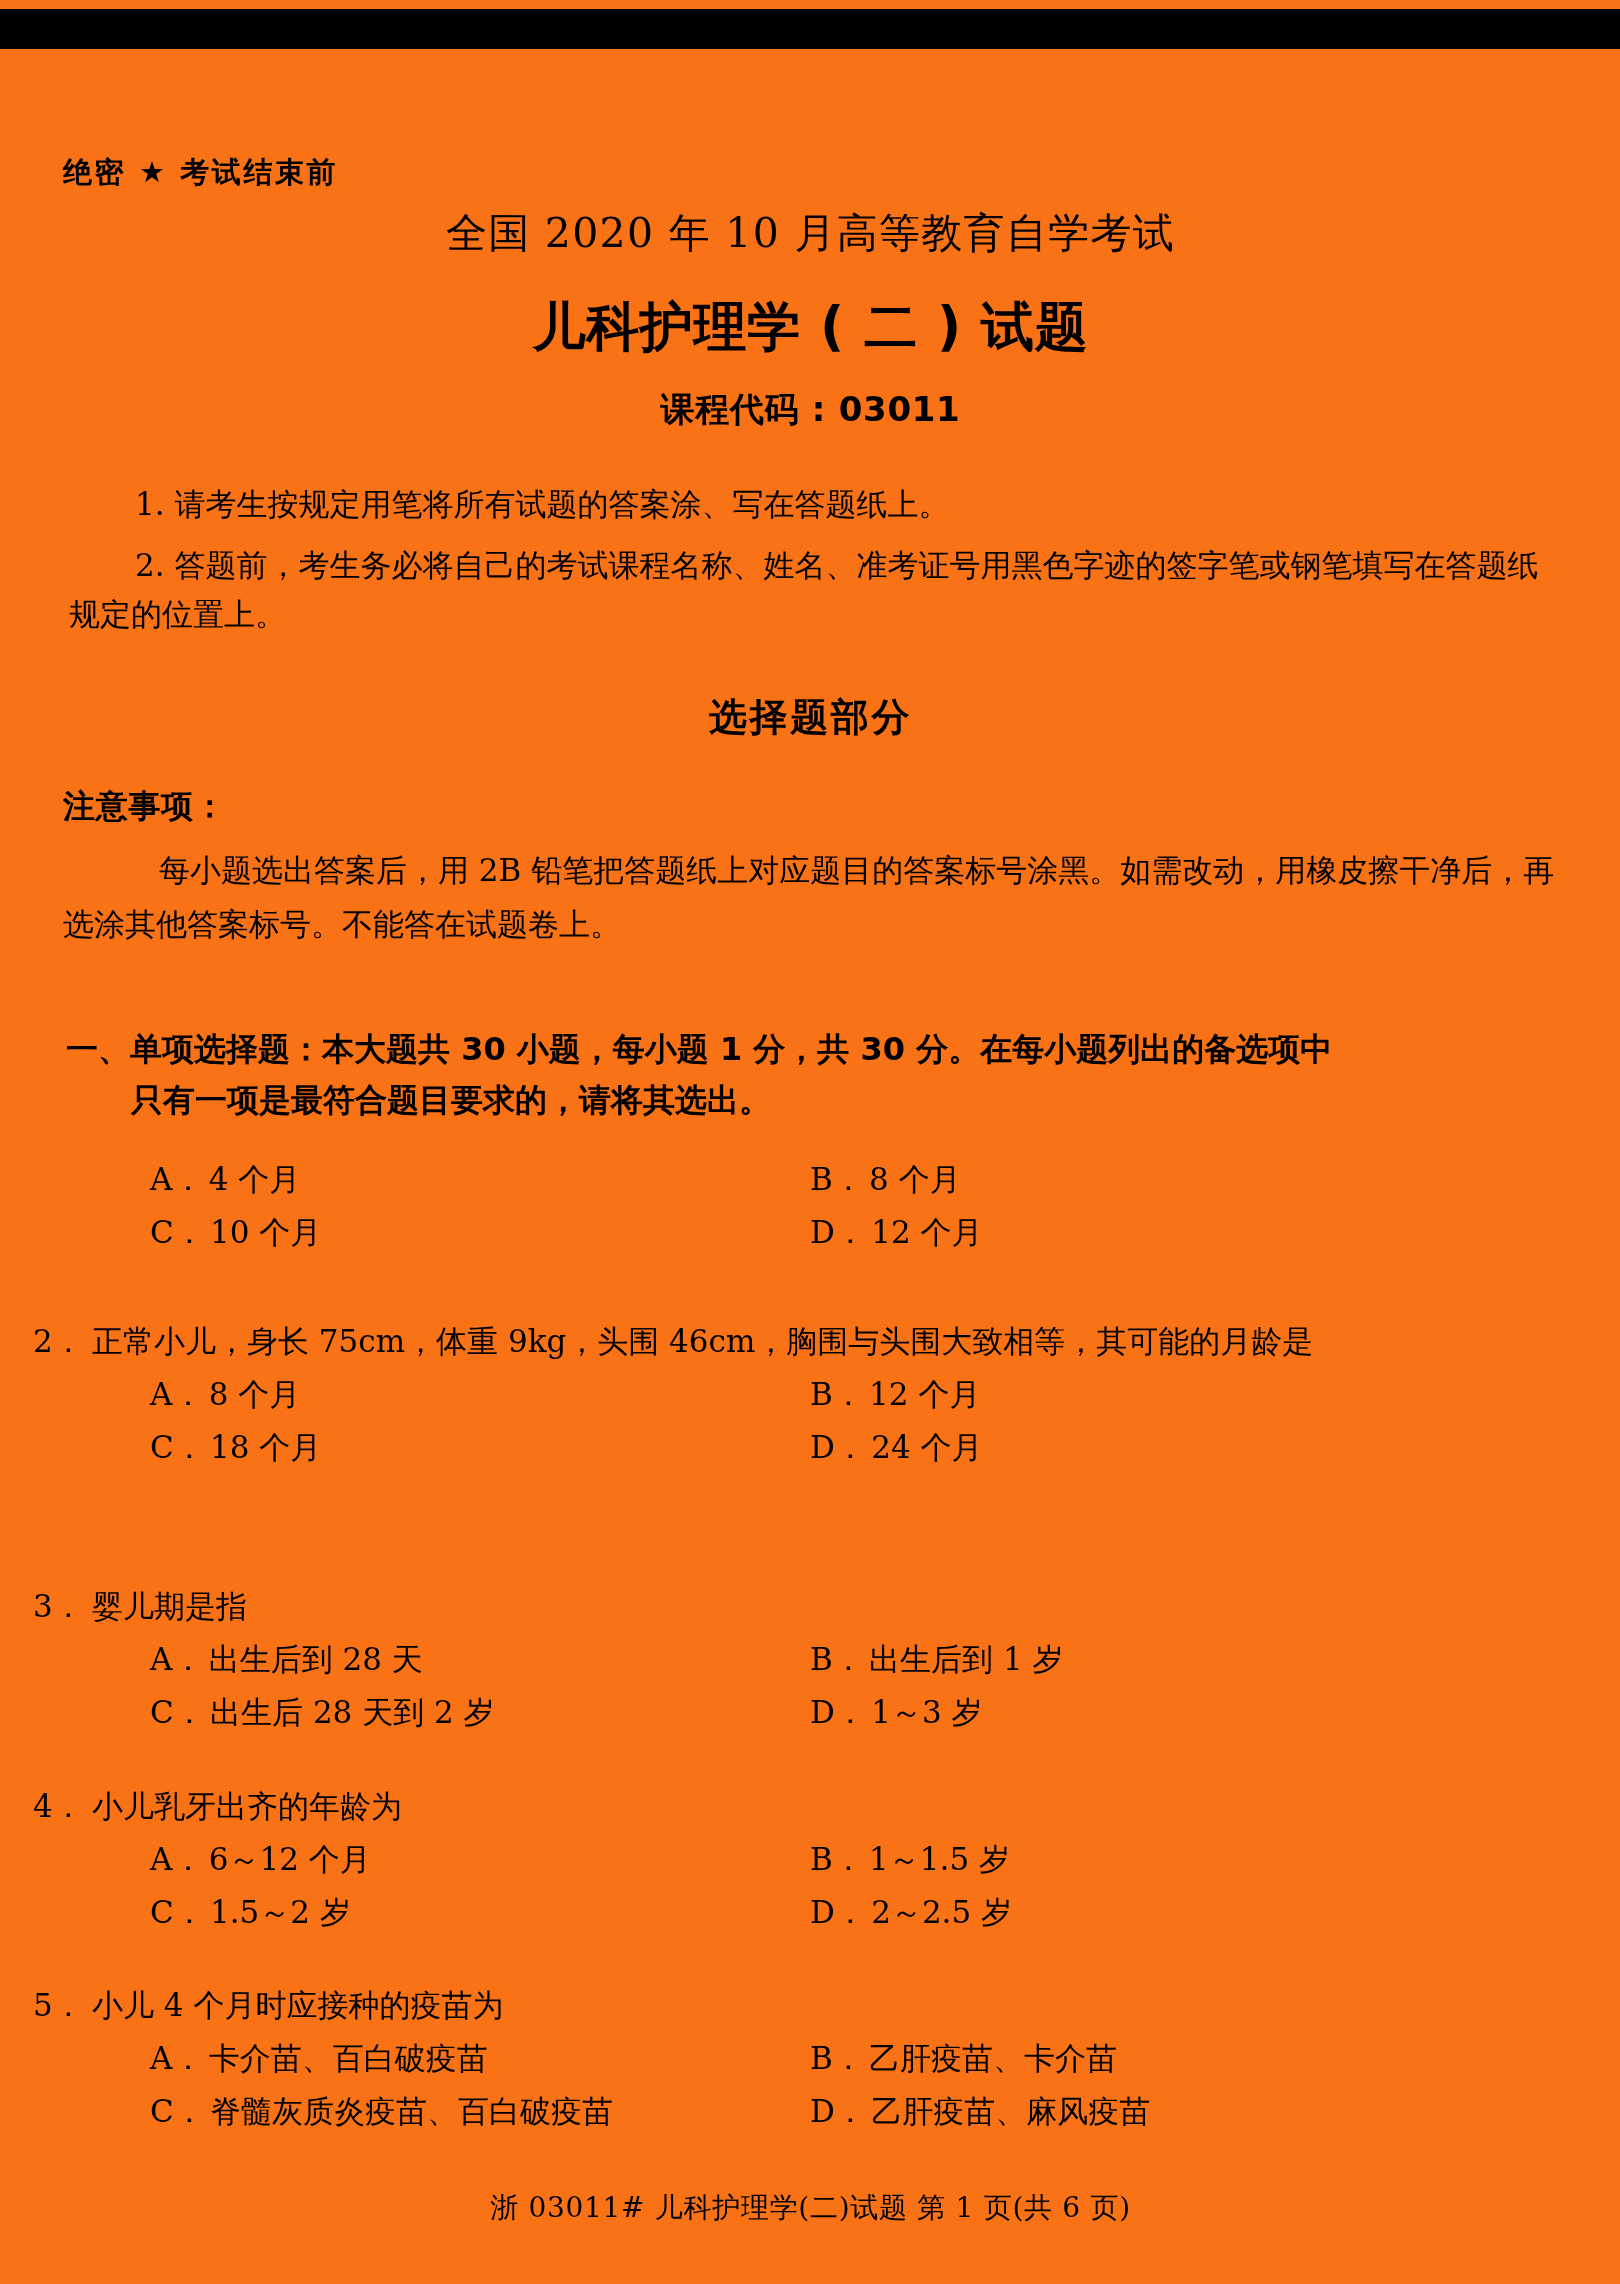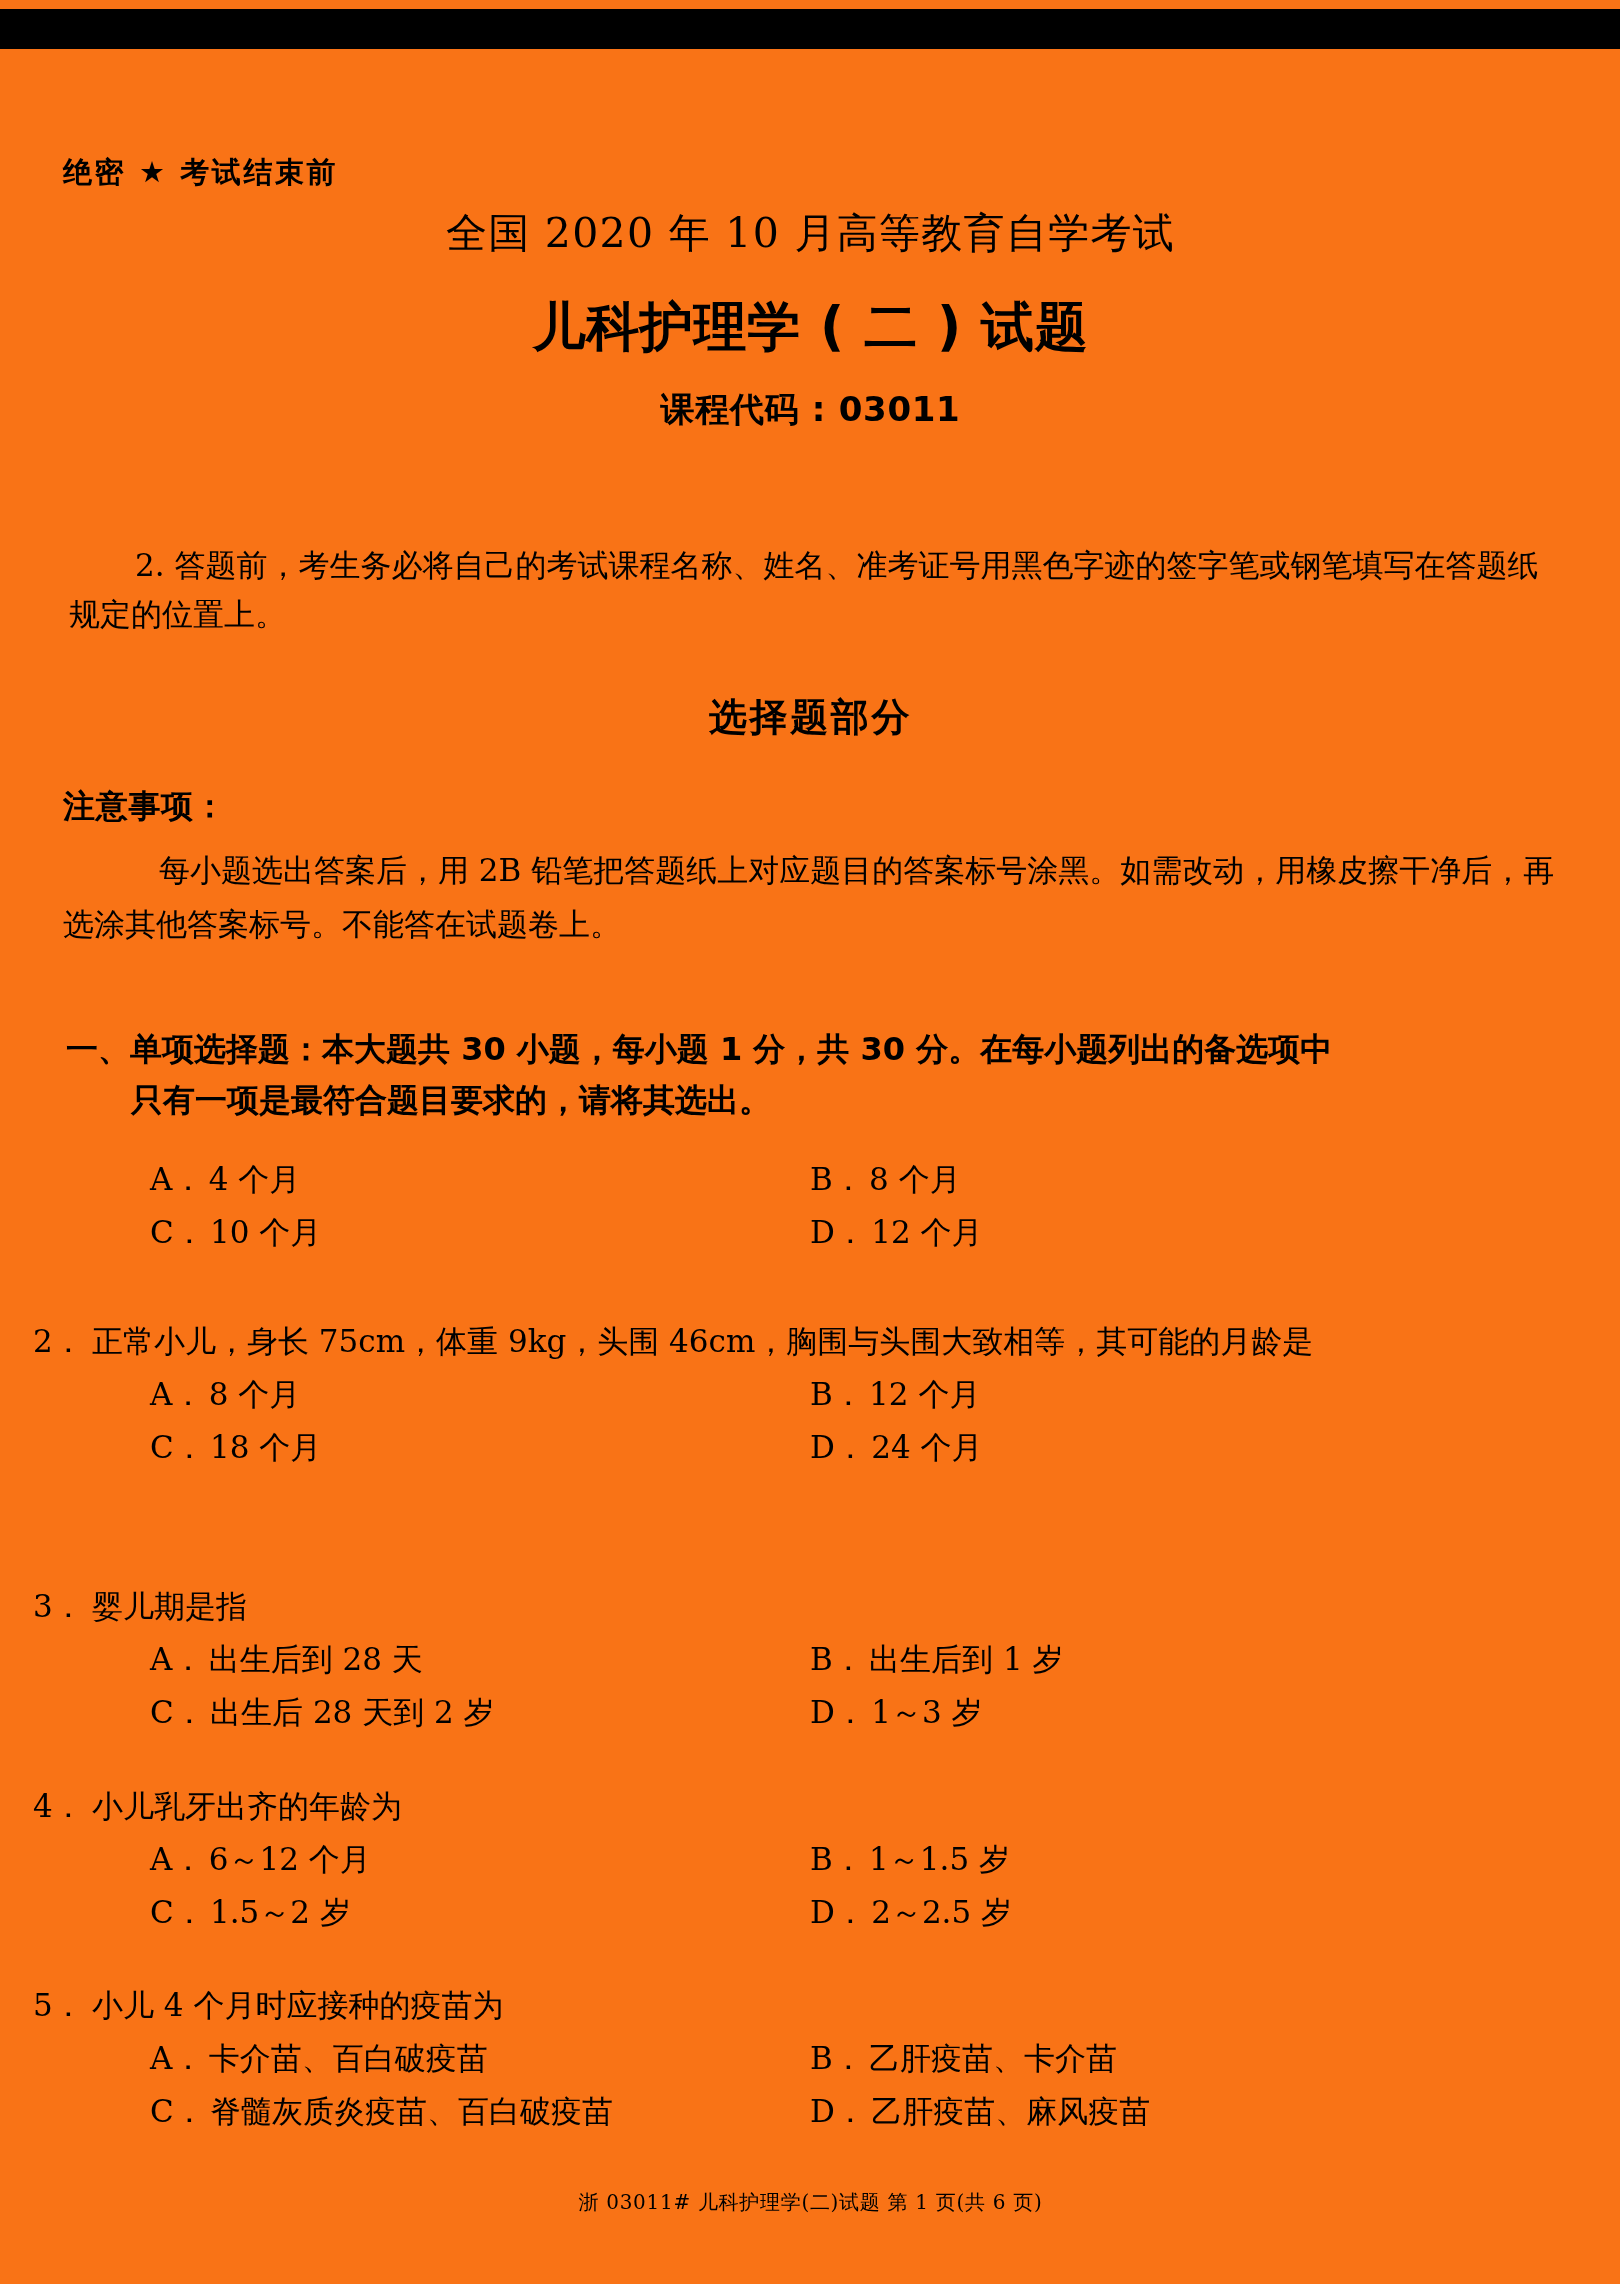--- a/index.html
+++ b/index.html
@@ -160,37 +160,38 @@
   .opt .lab { margin-right: 5.3px; }
 
   
   .footer {
     position: absolute;
     left: 0;
     top: 2189px;
     width: 1621px;
     text-align: center;
     font-family: "DejaVu Serif", "Liberation Serif", serif;
-    font-size: 20px;
+    font-size: 28px;
     letter-spacing: 0.7px;
   }
 </style>
 </head>
 <body>
 
 <div id="page">
 
   <div class="top-bar"></div>
 
   <div class="secret-line">绝密 ★ 考试结束前</div>
 
   <div class="title-main">全国 2020 年 10 月高等教育自学考试</div>
   <div class="title-sub">儿科护理学 ( 二 ) 试题</div>
   <div class="title-code">课程代码 : 03011</div>
 
+  <div class="instr instr-1">1. 请考生按规定用笔将所有试题的答案涂、写在答题纸上。</div>
   <div class="instr instr-2">2. 答题前，考生务必将自己的考试课程名称、姓名、准考证号用黑色字迹的签字笔或钢笔填写在答题纸规定的位置上。</div>
 
   <div class="section-header">选择题部分</div>
 
   <div class="notice-label">注意事项：</div>
   <div class="notice-body">每小题选出答案后，用 2B 铅笔把答题纸上对应题目的答案标号涂黑。如需改动，用橡皮擦干净后，再选涂其他答案标号。不能答在试题卷上。</div>
 
   <div class="big-section">
     <span>一、单项选择题：本大题共 30 小题，每小题 1 分，共 30 分。在每小题列出的备选项中</span>
     <span class="cont">只有一项是最符合题目要求的，请将其选出。</span>

